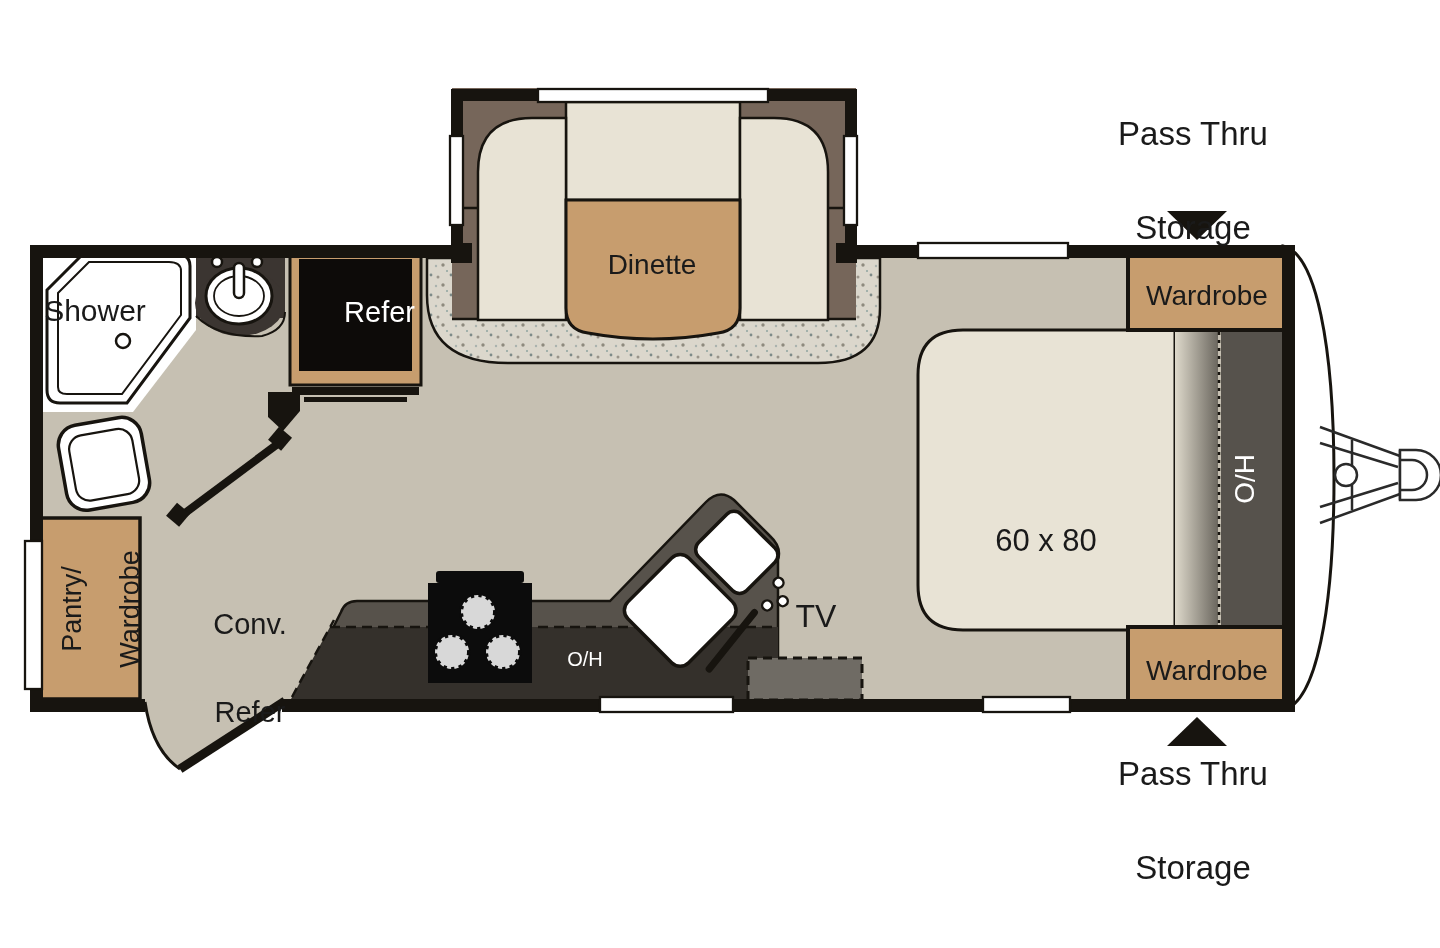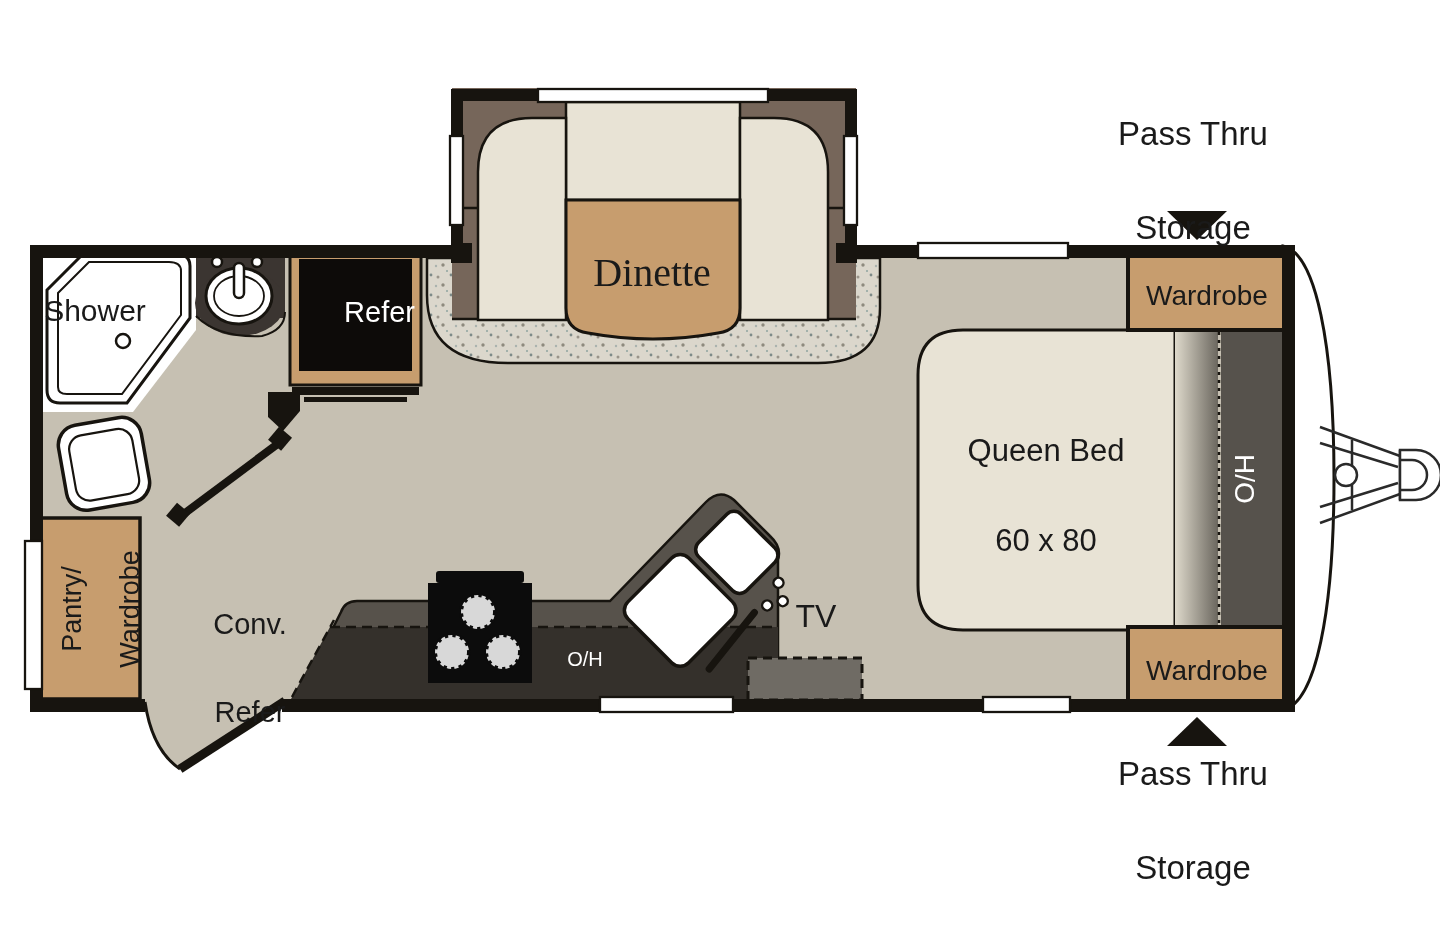--- a/index.html
+++ b/index.html
@@ -173,30 +173,30 @@
   </g>
 
   <path d="M1167,211 L1227,211 L1197,240 Z" fill="#17140f"></path>
   <path d="M1167,746 L1227,746 L1197,717 Z" fill="#17140f"></path>
 </svg>
 
 <div class="lbl" style="left:20px;top:291px;width:150px;font-size:30px;">Shower</div>
 
 <div class="lbl light" style="left:295px;top:293px;width:120px;font-size:29px;text-align:right;">Refer</div>
 
-<div class="lbl" style="left:572px;top:246px;width:160px;font-size:40px;font-family:Liberation Serif, serif;">Dinette</div>
+<div class="lbl" style="left:572px;top:246px;width:160px;font-size:28px;">Dinette</div>
 
 <div class="lbl" style="left:160px;top:581px;width:180px;font-size:29px;line-height:44px;margin-top:21px;"><span>Conv.</span><br>
 <span>Refer</span></div>
 
 <div class="lbl light" style="left:545px;top:646px;width:80px;font-size:20px;">O/H</div>
 
 <div class="lbl" style="left:776px;top:595px;width:80px;font-size:32px;">TV</div>
 
-<div class="lbl" style="left:926px;top:428px;width:240px;font-size:31px;line-height:45px;"><span>Queen Bed</span><br>
+<div class="lbl" style="left:926px;top:428px;width:240px;font-size:31px;line-height:45px;"><br>
 <span>60 x 80</span></div>
 
 <div class="lbl light rot90" style="left:1207px;top:463px;width:80px;height:32px;font-size:28px;">H/O</div>
 
 <div class="lbl" style="left:1127px;top:277px;width:160px;font-size:28px;">Wardrobe</div>
 
 <div class="lbl" style="left:1127px;top:652px;width:160px;font-size:28px;">Wardrobe</div>
 
 <div class="lbl rotm90" style="left:-13px;top:580px;width:200px;height:58px;font-size:27px;line-height:29px;"><span>Pantry/</span><br>
 <span>Wardrobe</span></div>

